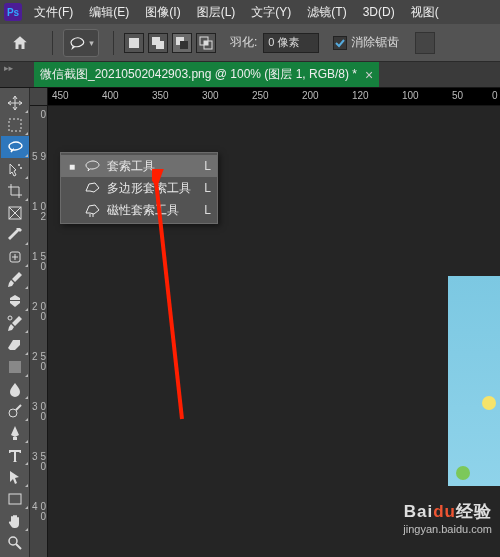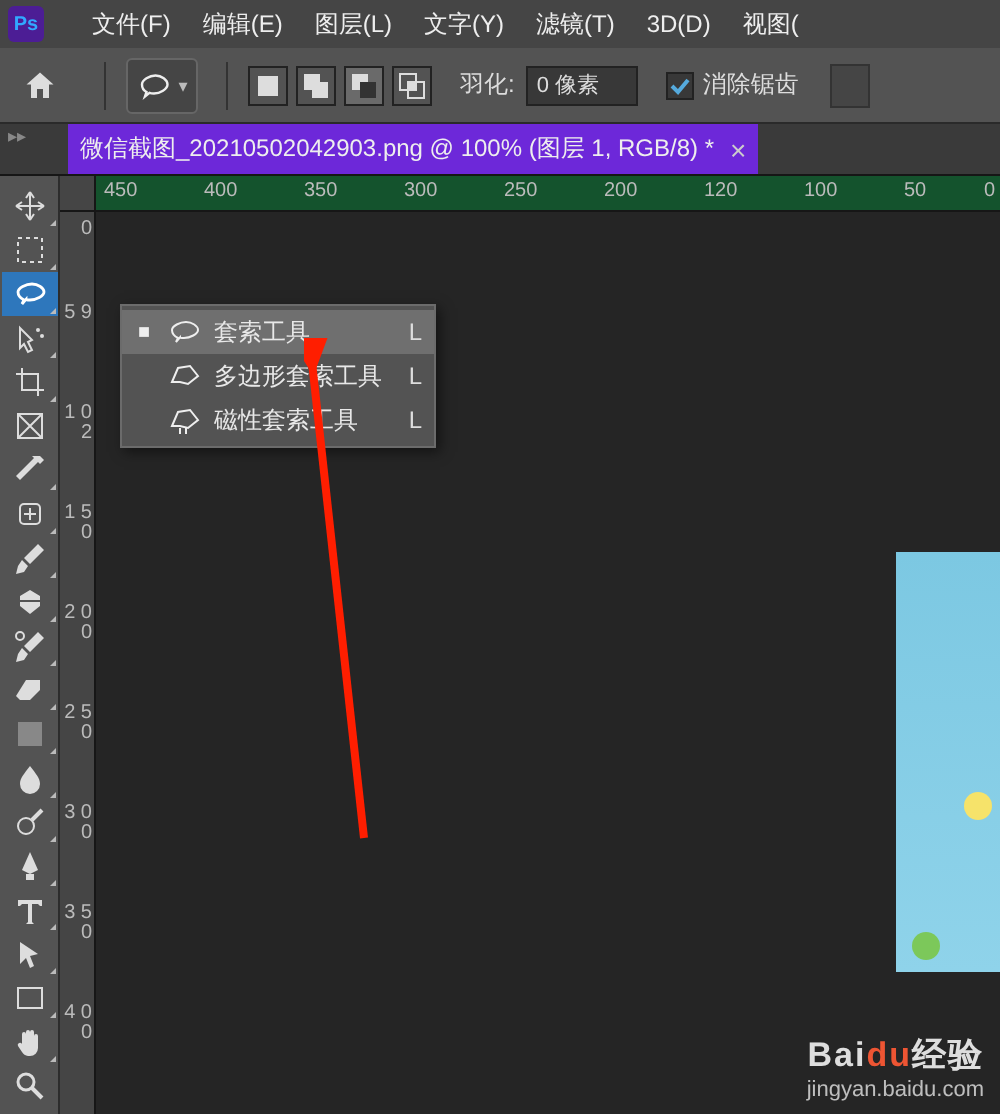--- a/index.html
+++ b/index.html
@@ -1,86 +1,87 @@
 <!DOCTYPE html>
 <html><head>
 <meta charset="utf-8">
 <style>
   * { margin: 0; padding: 0; box-sizing: border-box; font-family: "Microsoft YaHei", sans-serif; }
   body { width: 500px; height: 557px; background: #252525; overflow: hidden; color: #ccc; position: relative; }
 
   
   .menubar { height: 24px; background: #454545; display: flex; align-items: center; padding-left: 4px; font-size: 12px; color: #eee; }
-  .menubar .ps-logo { width: 18px; height: 18px; background: #4c1d95; border-radius: 3px; color: #31a8ff; font-weight: bold; font-size: 10px; display: flex; align-items: center; justify-content: center; margin-right: 16px; }
+  .menubar .ps-logo { width: 18px; height: 18px; background: #4c1d95; border-radius: 3px; color: #31a8ff; font-weight: bold; font-size: 10px; display: flex; align-items: center; justify-content: center; margin-right: 4px; }
   .menubar .menu-item { padding: 0 8px; height: 100%; display: flex; align-items: center; cursor: default; }
 
   
   .optbar { height: 38px; background: #535353; display: flex; align-items: center; padding: 0 6px; border-bottom: 1px solid #2a2a2a; }
   .optbar .home-btn { width: 28px; height: 28px; display: flex; align-items: center; justify-content: center; margin-right: 8px;}
   .optbar .tool-btn { width: 36px; height: 28px; border: 1px solid #666; border-radius: 3px; display: flex; align-items: center; justify-content: center; margin-right: 4px; background: #454545; }
   .optbar .dd { font-size: 9px; margin-left: 3px; color: #bbb;}
   .optbar .sep { width: 1px; height: 24px; background: #333; margin: 0 10px; }
   .optbar .mode-row { display: flex; gap: 4px; }
   .optbar .mode-box { width: 20px; height: 20px; border: 1px solid #222; display:flex; align-items:center; justify-content:center; }
   .optbar .mode-box svg { display:block }
   .optbar .mode-box.active { background: #6a6a6a; }
   .optbar .label { font-size: 12px; color: #ddd; margin: 0 6px 0 14px; }
   .optbar .input { width: 56px; height: 20px; background: #383838; border: 1px solid #222; color: #ddd; font-size: 11px; padding: 0 4px; }
   .optbar .check { width: 14px; height: 14px; border: 1px solid #222; background: #383838; display: inline-flex; align-items: center; justify-content: center; margin-right: 4px; }
   .optbar .check svg { display:block }
   .optbar .endbox { width: 20px; height: 22px; border:1px solid #333; margin-left: 10px; background:#454545;}
 
   
   .tabstrip { height: 26px; background: #3a3a3a; display: flex; align-items: center; padding-left: 34px; border-bottom: 1px solid #161616; }
-  .tabstrip .doc-tab { font-size: 12px; color: #eee; display: flex; align-items: center; gap: 8px; padding: 0 6px; height: 100%; background: #6d28d9; }
+  .tabstrip .doc-tab { font-size: 12px; color: #eee; display: flex; align-items: center; gap: 8px; padding: 0 6px; height: 100%; background: #15803d; }
   .tabstrip .close-x { font-size: 14px; color: #ccc; }
   .little-arrows { position:absolute; left:4px; top:64px; color:#888; font-size:9px; line-height:9px;}
 
   
   .toolbox { position: absolute; left: 0; top: 88px; width: 30px; bottom: 0; background: #535353; border-right: 1px solid #2c2c2c; display: flex; flex-direction: column; align-items: center; padding-top: 4px; gap: 0; }
   .toolbox .tool { width: 28px; height: 22px; display: flex; align-items: center; justify-content: center; position: relative; }
   .toolbox .tool.active { background: #2e77bc; }
   .toolbox .tool .corner { position: absolute; right: 1px; bottom: 1px; width:0;height:0;border-left:3px solid transparent;border-bottom:3px solid #bbb; }
   .toolbox svg { display:block; }
 
   
   .workarea { position: absolute; left: 30px; right: 0; top: 88px; bottom: 0; background: #252525; }
-  .ruler-h { position: absolute; left: 18px; right: 0; top: 0; height: 18px; background: #14532d; border-bottom: 1px solid #161616; color: #bbb; font-size: 10px; }
+  .ruler-h { position: absolute; left: 18px; right: 0; top: 0; height: 18px; background: #000000; border-bottom: 1px solid #161616; color: #bbb; font-size: 10px; }
   .ruler-h .tick { position: absolute; top: 2px; }
   .ruler-v { position: absolute; left: 0; top: 18px; width: 18px; bottom: 0; background: #454545; border-right: 1px solid #161616; color: #bbb; font-size: 10px; }
   .ruler-v .tick { position: absolute; left: 2px; transform: none; width:14px; text-align:right; line-height:10px;}
   .ruler-corner { position:absolute; left:0; top:0; width:18px; height:18px; background:#454545; border-right:1px solid #161616; border-bottom:1px solid #161616;}
   .canvas { position:absolute; left:18px; top:18px; right:0; bottom:0; background:#252525; }
   .imgpart { position:absolute; right:0; top:170px; width:52px; height:210px; background: linear-gradient(#7cc8e2,#8fd3ea); }
   .imgpart .dot { position:absolute; width:14px; height:14px; border-radius:50%; }
 
   
   .flyout { position: absolute; left: 60px; top: 152px; width: 158px; background: #535353; border: 1px solid #6b6b6b; box-shadow: 2px 2px 6px rgba(0,0,0,.5); padding: 2px 0; }
   .flyout .row { display: flex; align-items: center; height: 22px; font-size: 12px; color: #e8e8e8; padding: 0 6px; gap: 6px; }
   .flyout .row.sel { background: #6f6f6f; }
   .flyout .row .mark { width: 10px; text-align: center; font-size: 10px; color: #eee; }
   .flyout .row .ic { width: 18px; display:flex; align-items:center; justify-content:center; }
   .flyout .row .lab { flex: 1; }
   .flyout .row .short { color: #ddd; }
 
   .arrow-annot { position:absolute; left:152px; top:169px; pointer-events:none; }
 
   
-  .watermark { position: absolute; right: 8px; bottom: 6px; text-align: right; margin-top: 48px; }
+  .watermark { position: absolute; right: 8px; bottom: 22px; text-align: right; margin-top: 48px; }
   .watermark .wm-main { font-size: 17px; font-weight: bold; color: rgba(255,255,255,.85); letter-spacing: 1px; }
   .watermark .wm-main .alt { color: #e53; font-style: normal; }
   .watermark .wm-sub { font-size: 11px; color: rgba(255,255,255,.7); }
 </style>
 </head>
 <body>
 
 <div class="menubar">
   <div class="ps-logo">Ps</div>
   <div class="menu-item">文件(F)</div>
   <div class="menu-item">编辑(E)</div>
+  <div class="menu-item">图像(I)</div>
   <div class="menu-item">图层(L)</div>
   <div class="menu-item">文字(Y)</div>
   <div class="menu-item">滤镜(T)</div>
   <div class="menu-item">3D(D)</div>
   <div class="menu-item">视图(</div>
 </div>
 
 <div class="optbar">
   <div class="home-btn">
     <svg width="18" height="18" viewBox="0 0 24 24">

